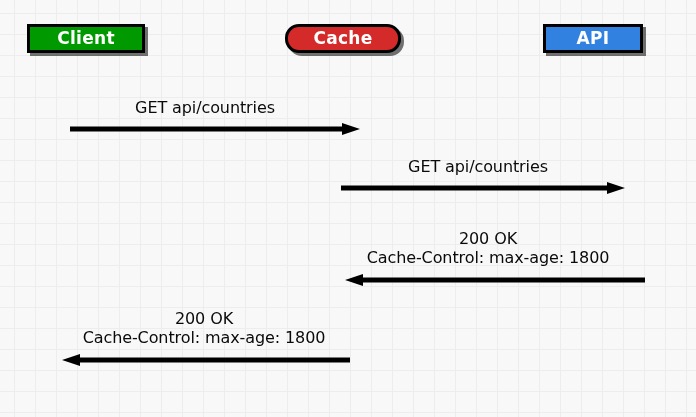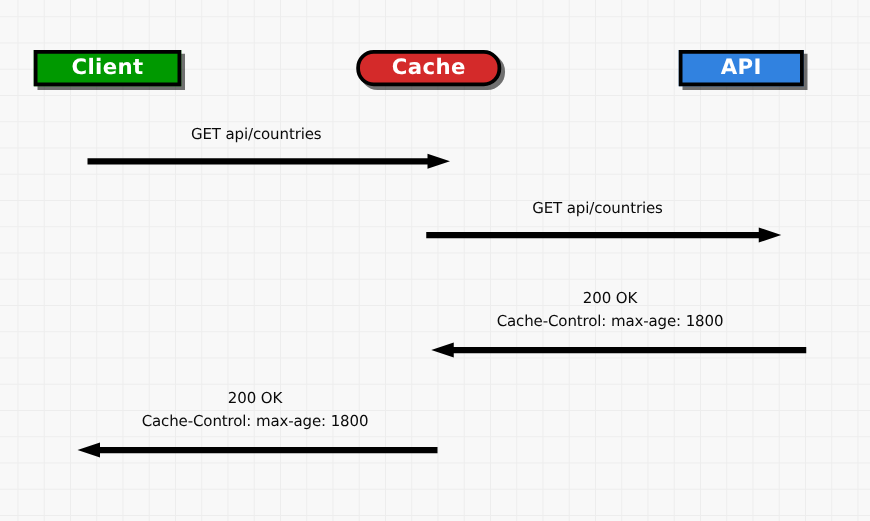--- a/index.html
+++ b/index.html
@@ -23,21 +23,20 @@
 
   
   .node {
     position: absolute;
     box-sizing: border-box;
     border: 3px solid #000000;
     box-shadow: 3px 3px 0 rgba(0,0,0,0.55);
     display: flex;
     align-items: center;
     justify-content: center;
-    margin-top: 16px;
   }
   .node-label {
     color: #ffffff;
     font-size: 17px;
     font-weight: bold;
     letter-spacing: 0.3px;
     line-height: 1;
     white-space: nowrap;
   }
 
@@ -45,21 +44,21 @@
   #node-cache  { left: 285px; top: 24px; width: 116px; height: 29px; background: #d42a2a; border-radius: 14px; }
   #node-api    { left: 543px; top: 24px; width: 100px; height: 29px; background: #3182e0; }
 
   
   .message { position: absolute; }
 
   .msg-label {
     position: absolute;
     text-align: center;
     color: #0a0a0a;
-    font-size: 12px;
+    font-size: 16px;
     line-height: 19px;
     white-space: nowrap;
     letter-spacing: -0.1px;
   }
   .msg-label .line { display: block; }
 
   .arrow-svg {
     position: absolute;
     display: block;
     overflow: visible;

